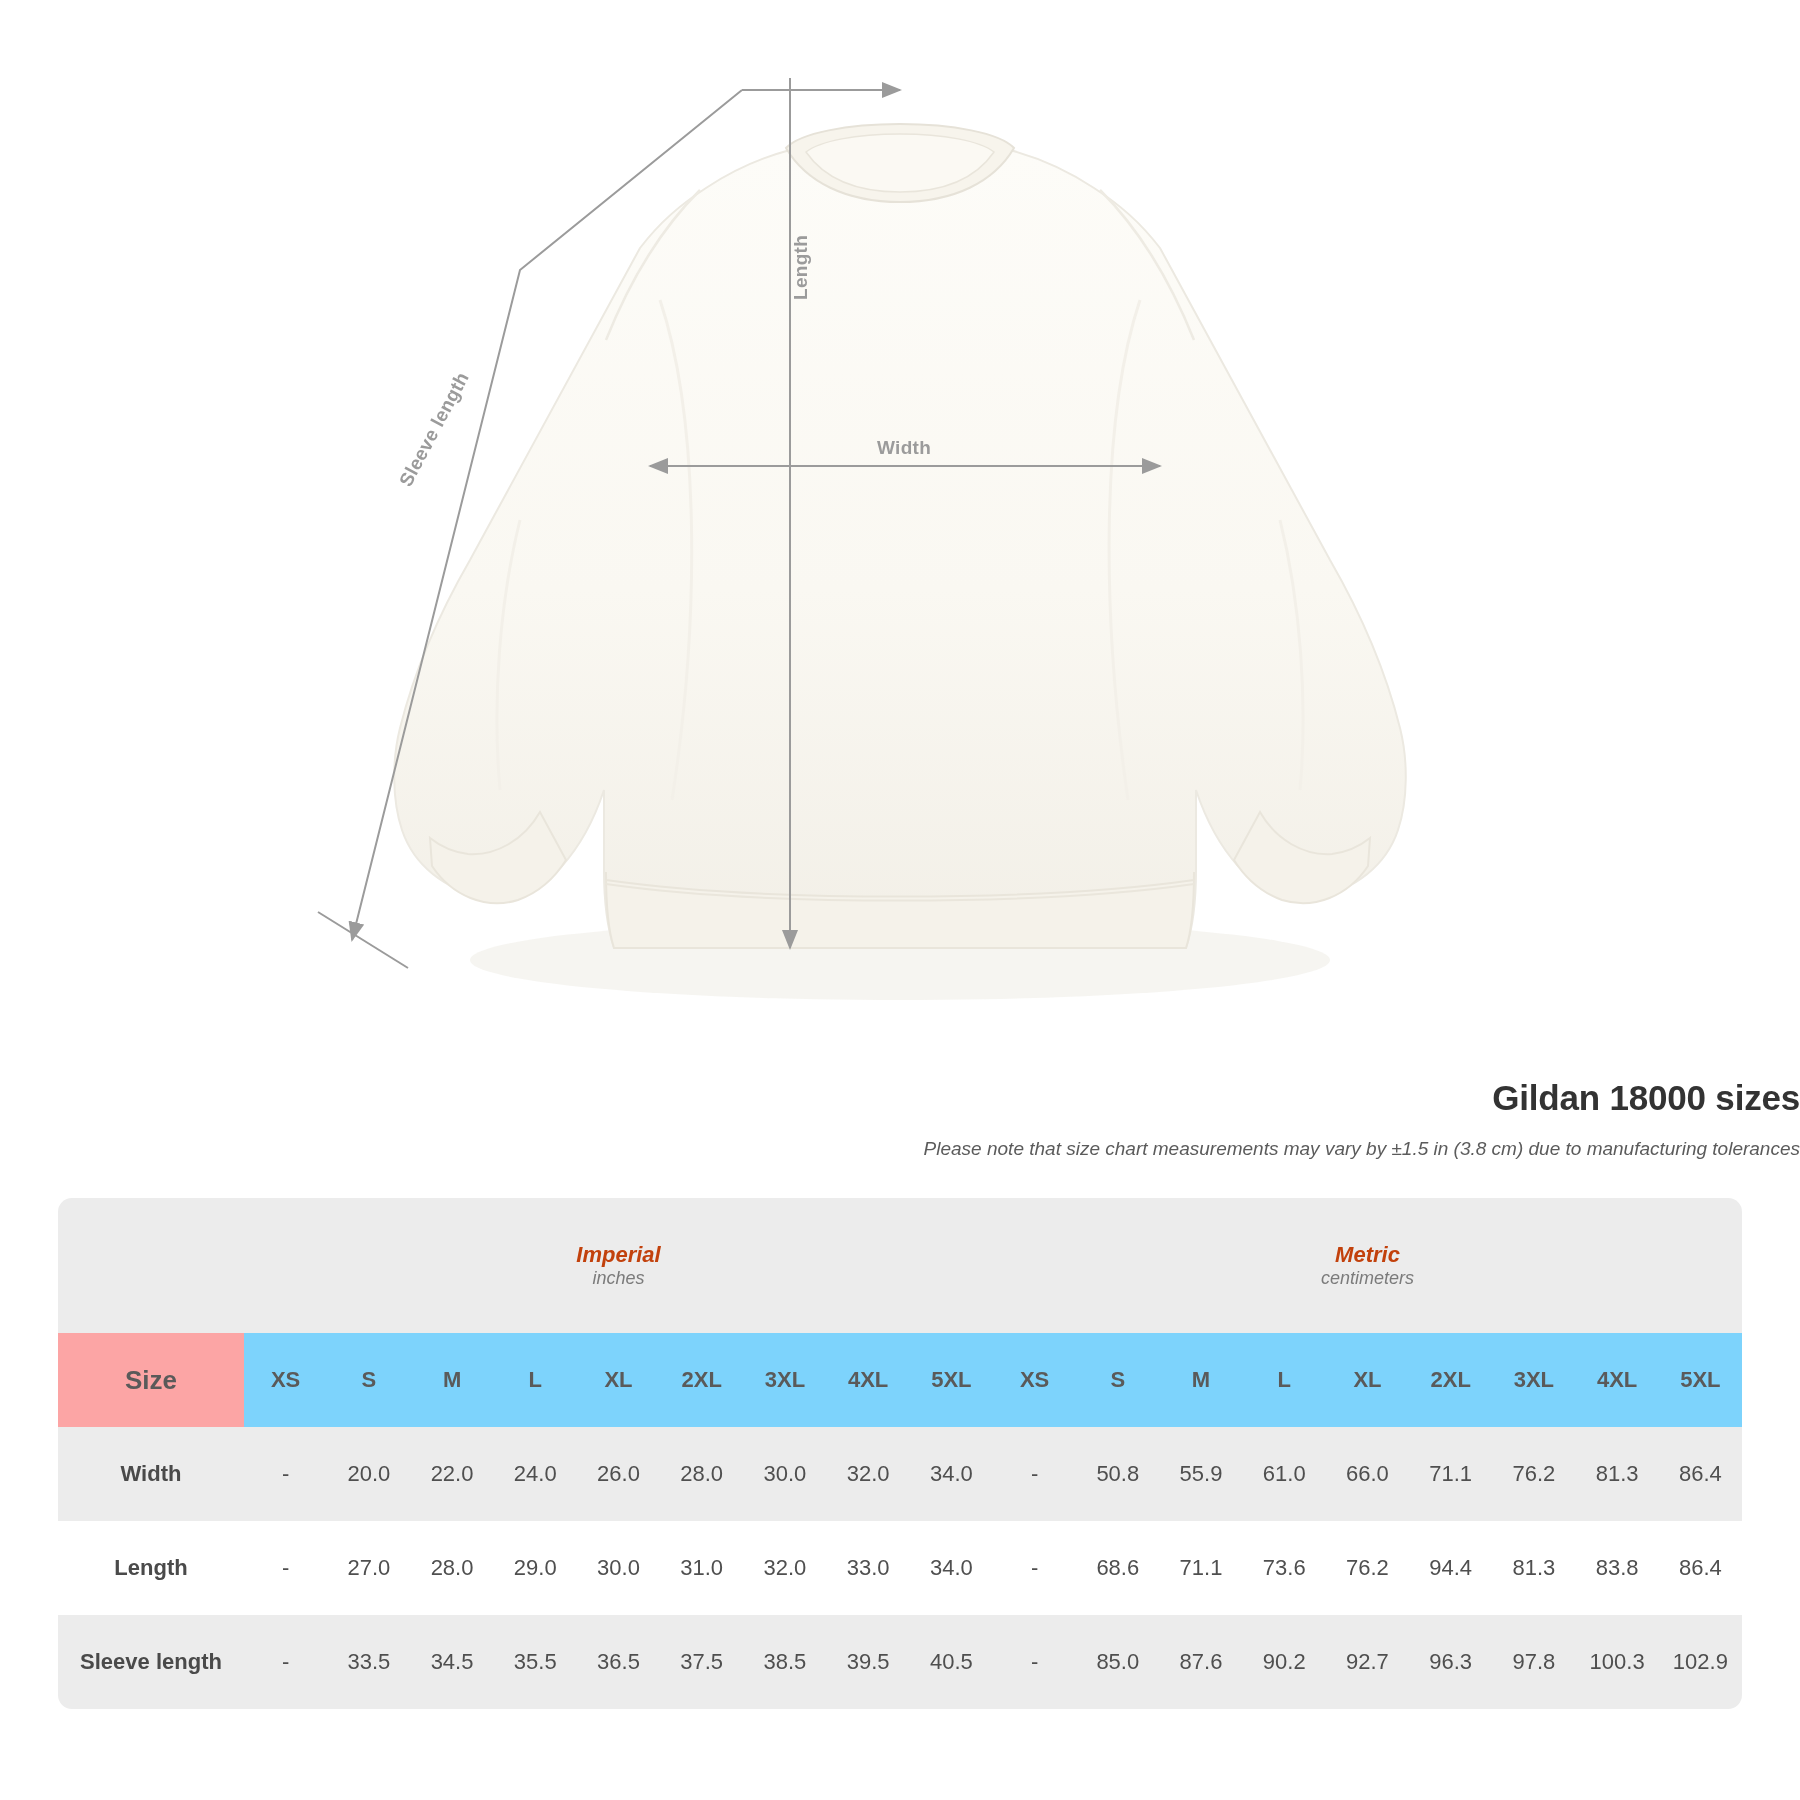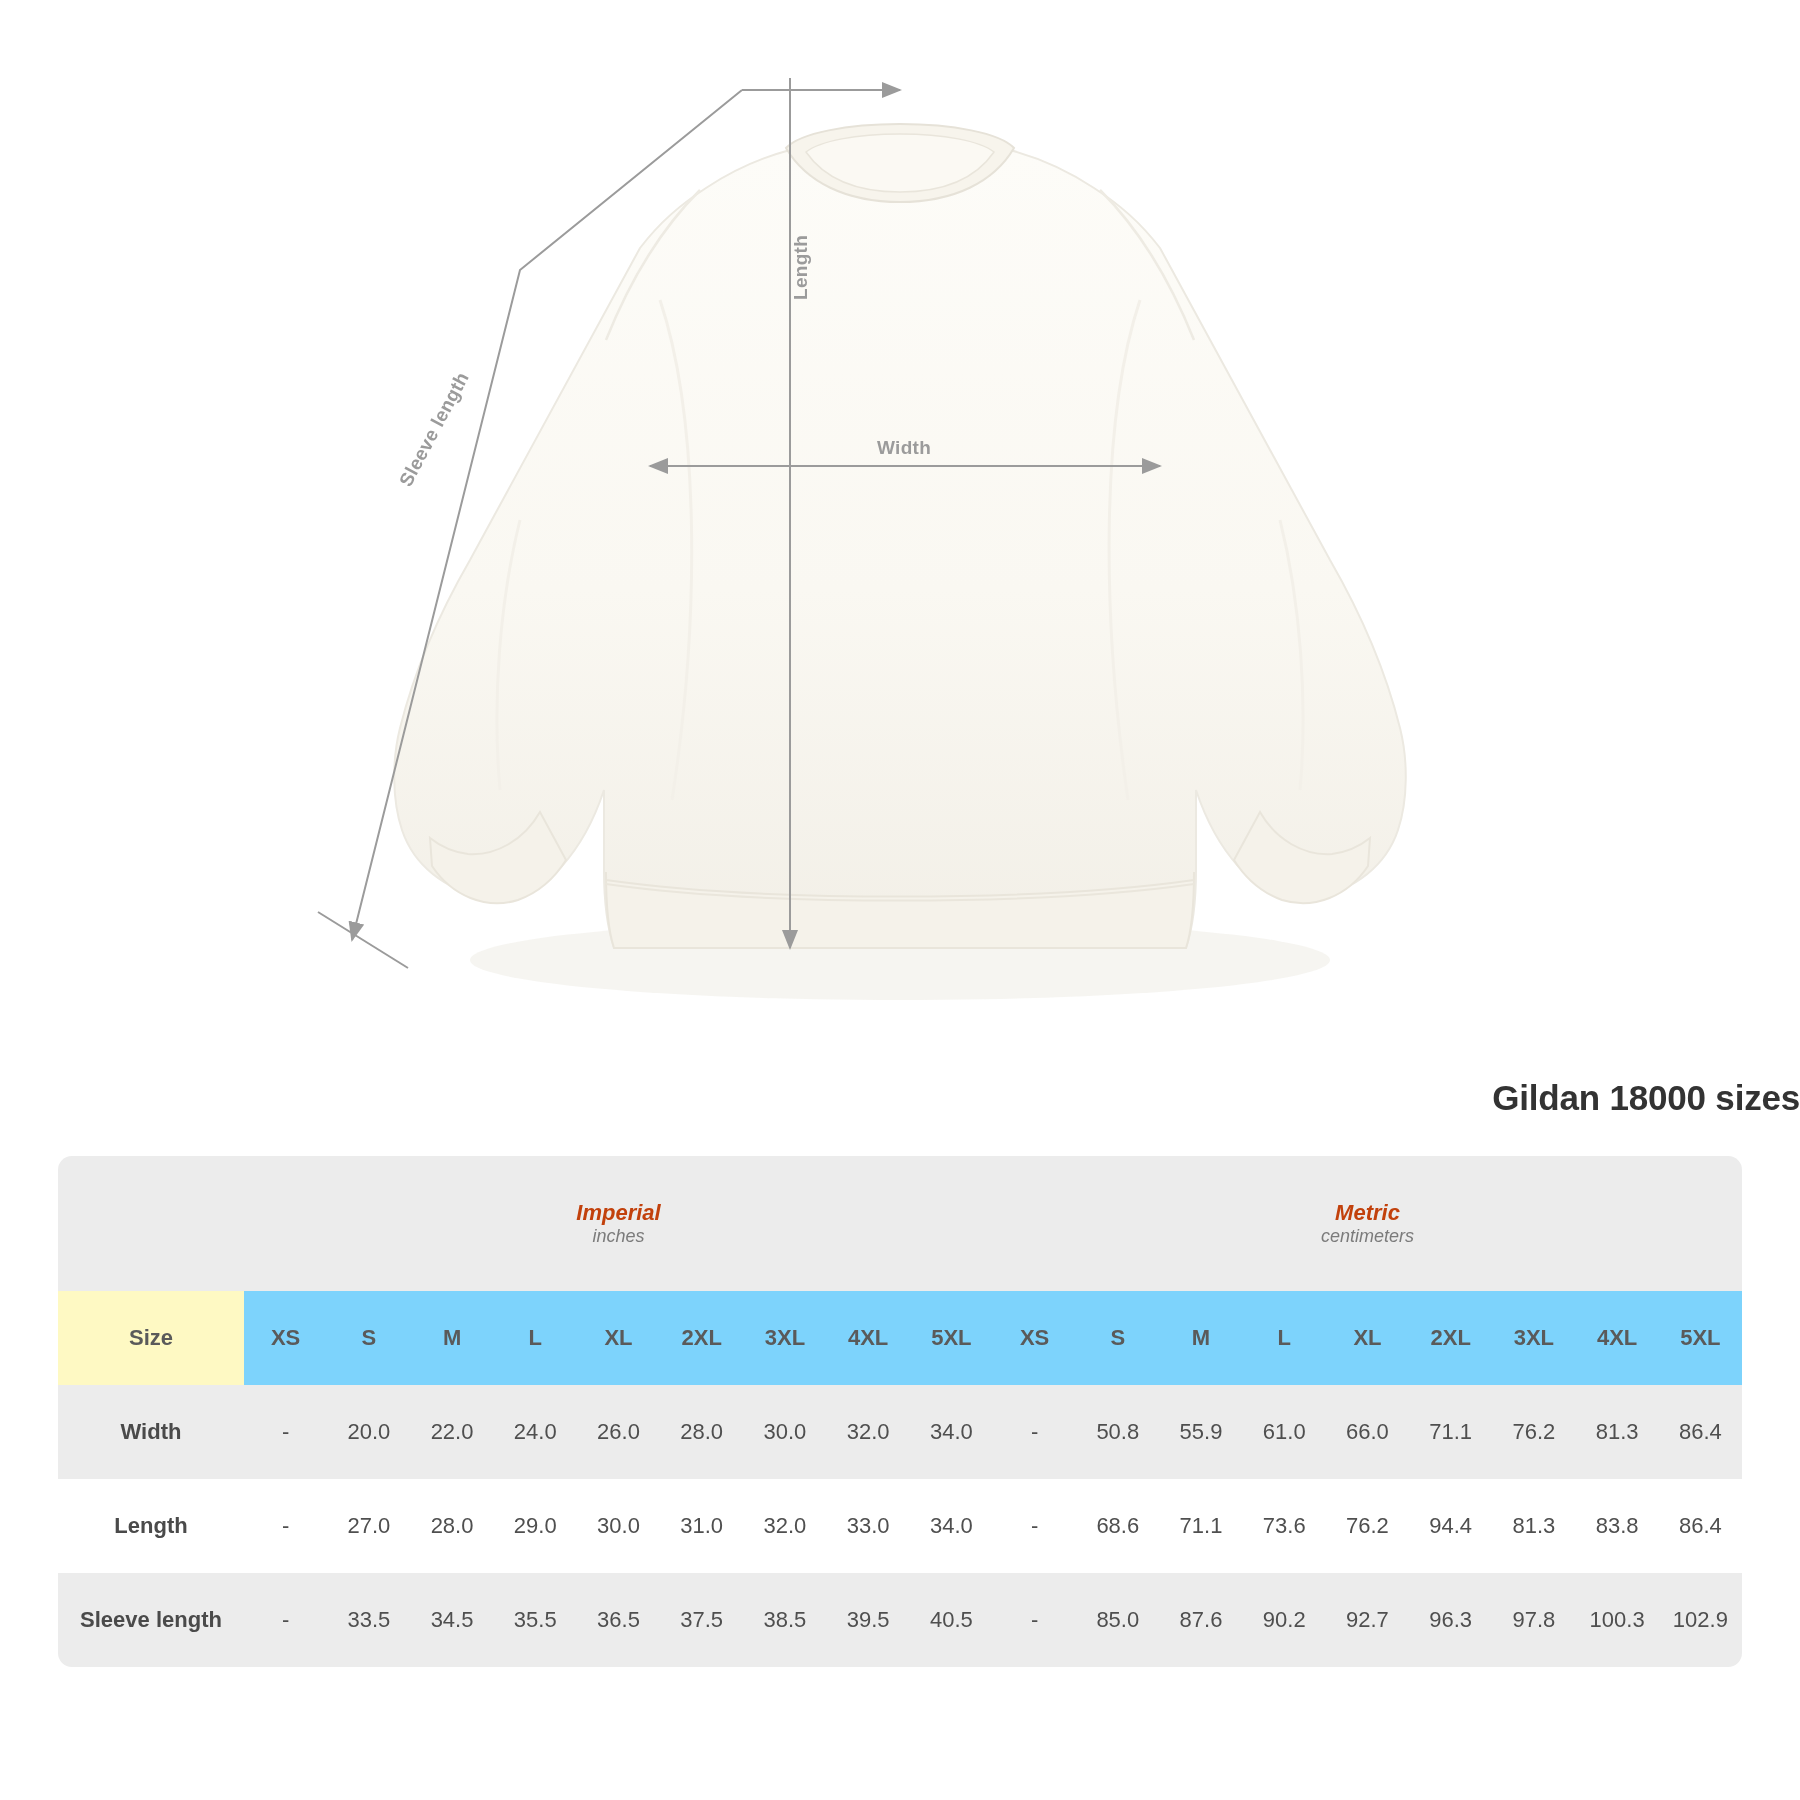--- a/index.html
+++ b/index.html
@@ -108,22 +108,22 @@
   }
   
   .size-row td {
     background: #7dd3fc;
     height: 92px;
     font-size: 22px;
     font-weight: bold;
     color: #5a5a5a;
   }
   .size-row td.rowlabel {
-    background: #fef9c3;
-    font-size: 22px;
+    background: #fca5a5;
+    font-size: 26px;
   }
   
   .data-row td {
     height: 92px;
     font-size: 22px;
     color: #4f4f4f;
   }
   .data-row.shaded td { background: #ececec; }
   .data-row.plain td  { background: #ffffff; }
   .data-row td.rowlabel {
@@ -217,20 +217,21 @@
       <line x1="318" y1="912" x2="408" y2="968" stroke="#9b9b9b" stroke-width="2"></line>
     </svg>
 
     <div class="dim-label width-label">Width</div>
     <div class="dim-label length-label">Length</div>
     <div class="dim-label sleeve-label">Sleeve length</div>
   </div>
 
   <div class="title-block">
     <div class="chart-title">Gildan 18000 sizes</div>
+    <div class="chart-note">Please note that size chart measurements may vary by ±1.5 in (3.8 cm) due to manufacturing tolerances</div>
   </div>
 
   <div class="table-wrap">
     <table class="size-table">
       <colgroup>
         <col class="col-label">
         <col span="9" class="col-cell">
         <col span="9" class="col-cell">
       </colgroup>
       <tbody>

